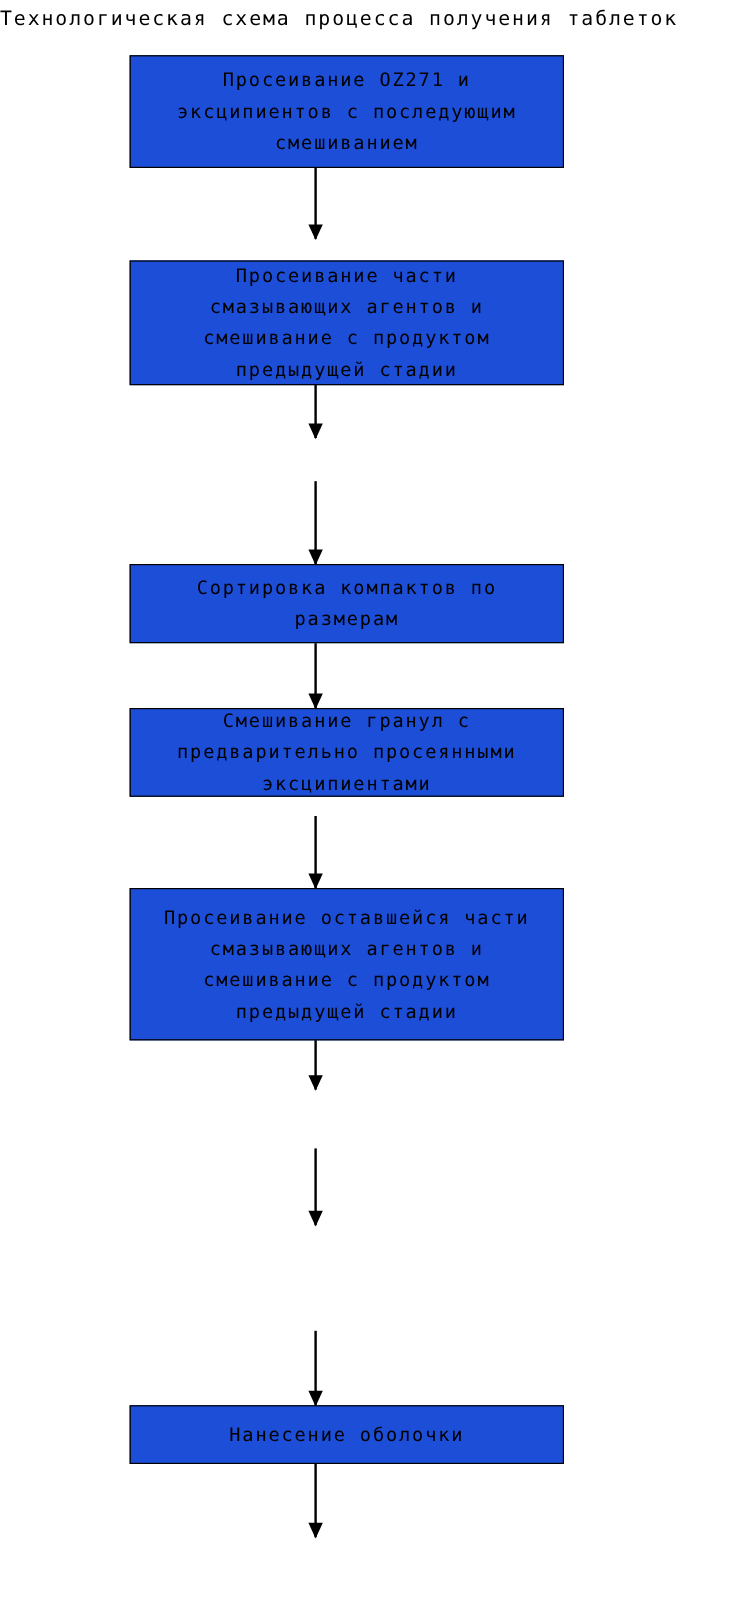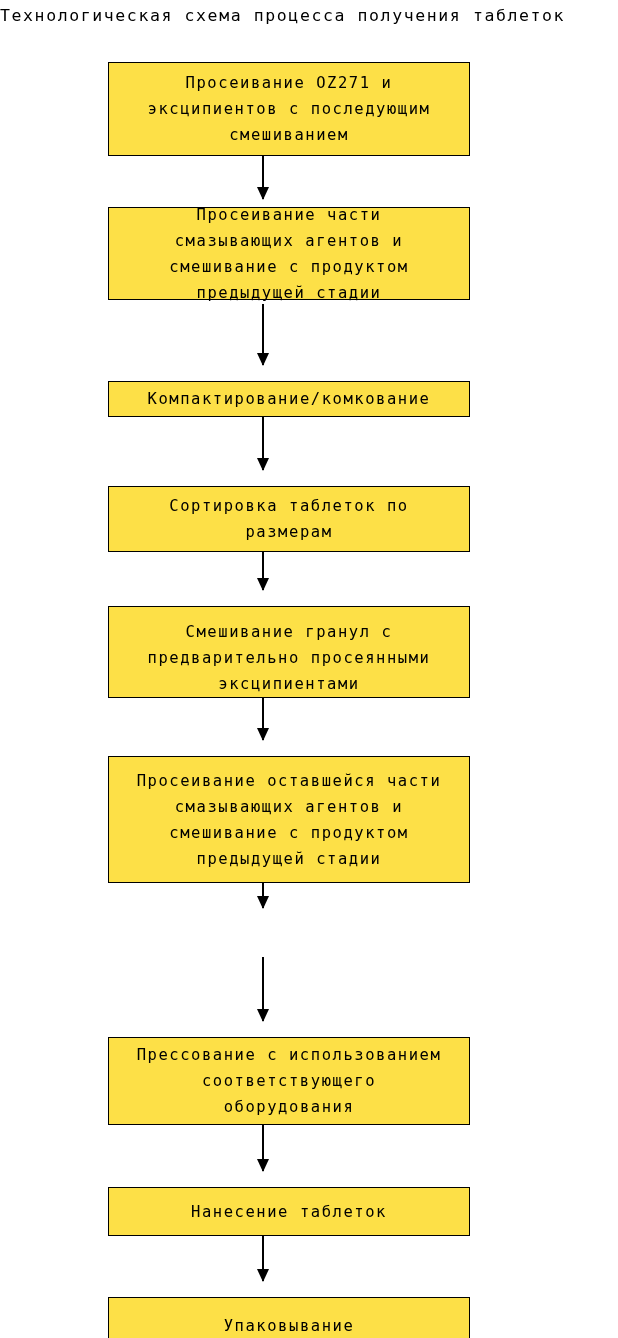--- a/index.html
+++ b/index.html
@@ -36,25 +36,24 @@
     width: 618px;
     height: 1338px;
   }
 
   .node {
     position: absolute;
     left: 108px;
     width: 362px;
     box-sizing: border-box;
     border: 1.6px solid #000000;
-    background: #fde047;
+    background: #1d4ed8;
     display: flex;
     align-items: center;
     justify-content: center;
-    margin-top: 16px;
   }
 
   .node-label {
     display: block;
     width: 400px;
     margin-left: -19px;
     margin-right: -19px;
     text-align: center;
     font-size: 15.5px;
     line-height: 26px;
@@ -133,57 +132,46 @@
     <span class="shaft"></span>
     <span class="head"></span>
   </div>
 
   <div class="node" style="top:46px;height:94px;">
     <span class="node-label">Просеивание OZ271 и
 эксципиентов с последующим
 смешиванием</span>
   </div>
 
-  <div class="node" style="top:191px;height:93px;align-items:center;">
+  <div class="node" style="top:217px;height:104px;align-items:center;">
     <span class="node-label">Просеивание части
 смазывающих агентов и
 смешивание с продуктом
 предыдущей стадии</span>
   </div>
 
-  <div class="node" style="top:365px;height:36px;">
-    <span class="node-label">Компактирование/комкование</span>
-  </div>
 
   <div class="node" style="top:470px;height:66px;">
-    <span class="node-label">Сортировка таблеток по
+    <span class="node-label">Сортировка компактов по
 размерам</span>
   </div>
 
-  <div class="node" style="top:590px;height:92px;align-items:flex-end;">
+  <div class="node" style="top:590px;height:74px;">
     <span class="node-label">Смешивание гранул с
 предварительно просеянными
 эксципиентами</span>
   </div>
 
   <div class="node" style="top:740px;height:127px;">
     <span class="node-label">Просеивание оставшейся части
 смазывающих агентов и
 смешивание с продуктом
 предыдущей стадии</span>
   </div>
 
 
-  <div class="node" style="top:1021px;height:88px;">
-    <span class="node-label">Прессование с использованием
-соответствующего
-оборудования</span>
+
+  <div class="node" style="top:1171px;height:49px;">
+    <span class="node-label">Нанесение оболочки</span>
   </div>
 
-  <div class="node" style="top:1171px;height:49px;">
-    <span class="node-label">Нанесение таблеток</span>
-  </div>
-
-  <div class="node" style="top:1281px;height:57px;">
-    <span class="node-label">Упаковывание</span>
-  </div>
 
 </div>
 
 </body></html>

